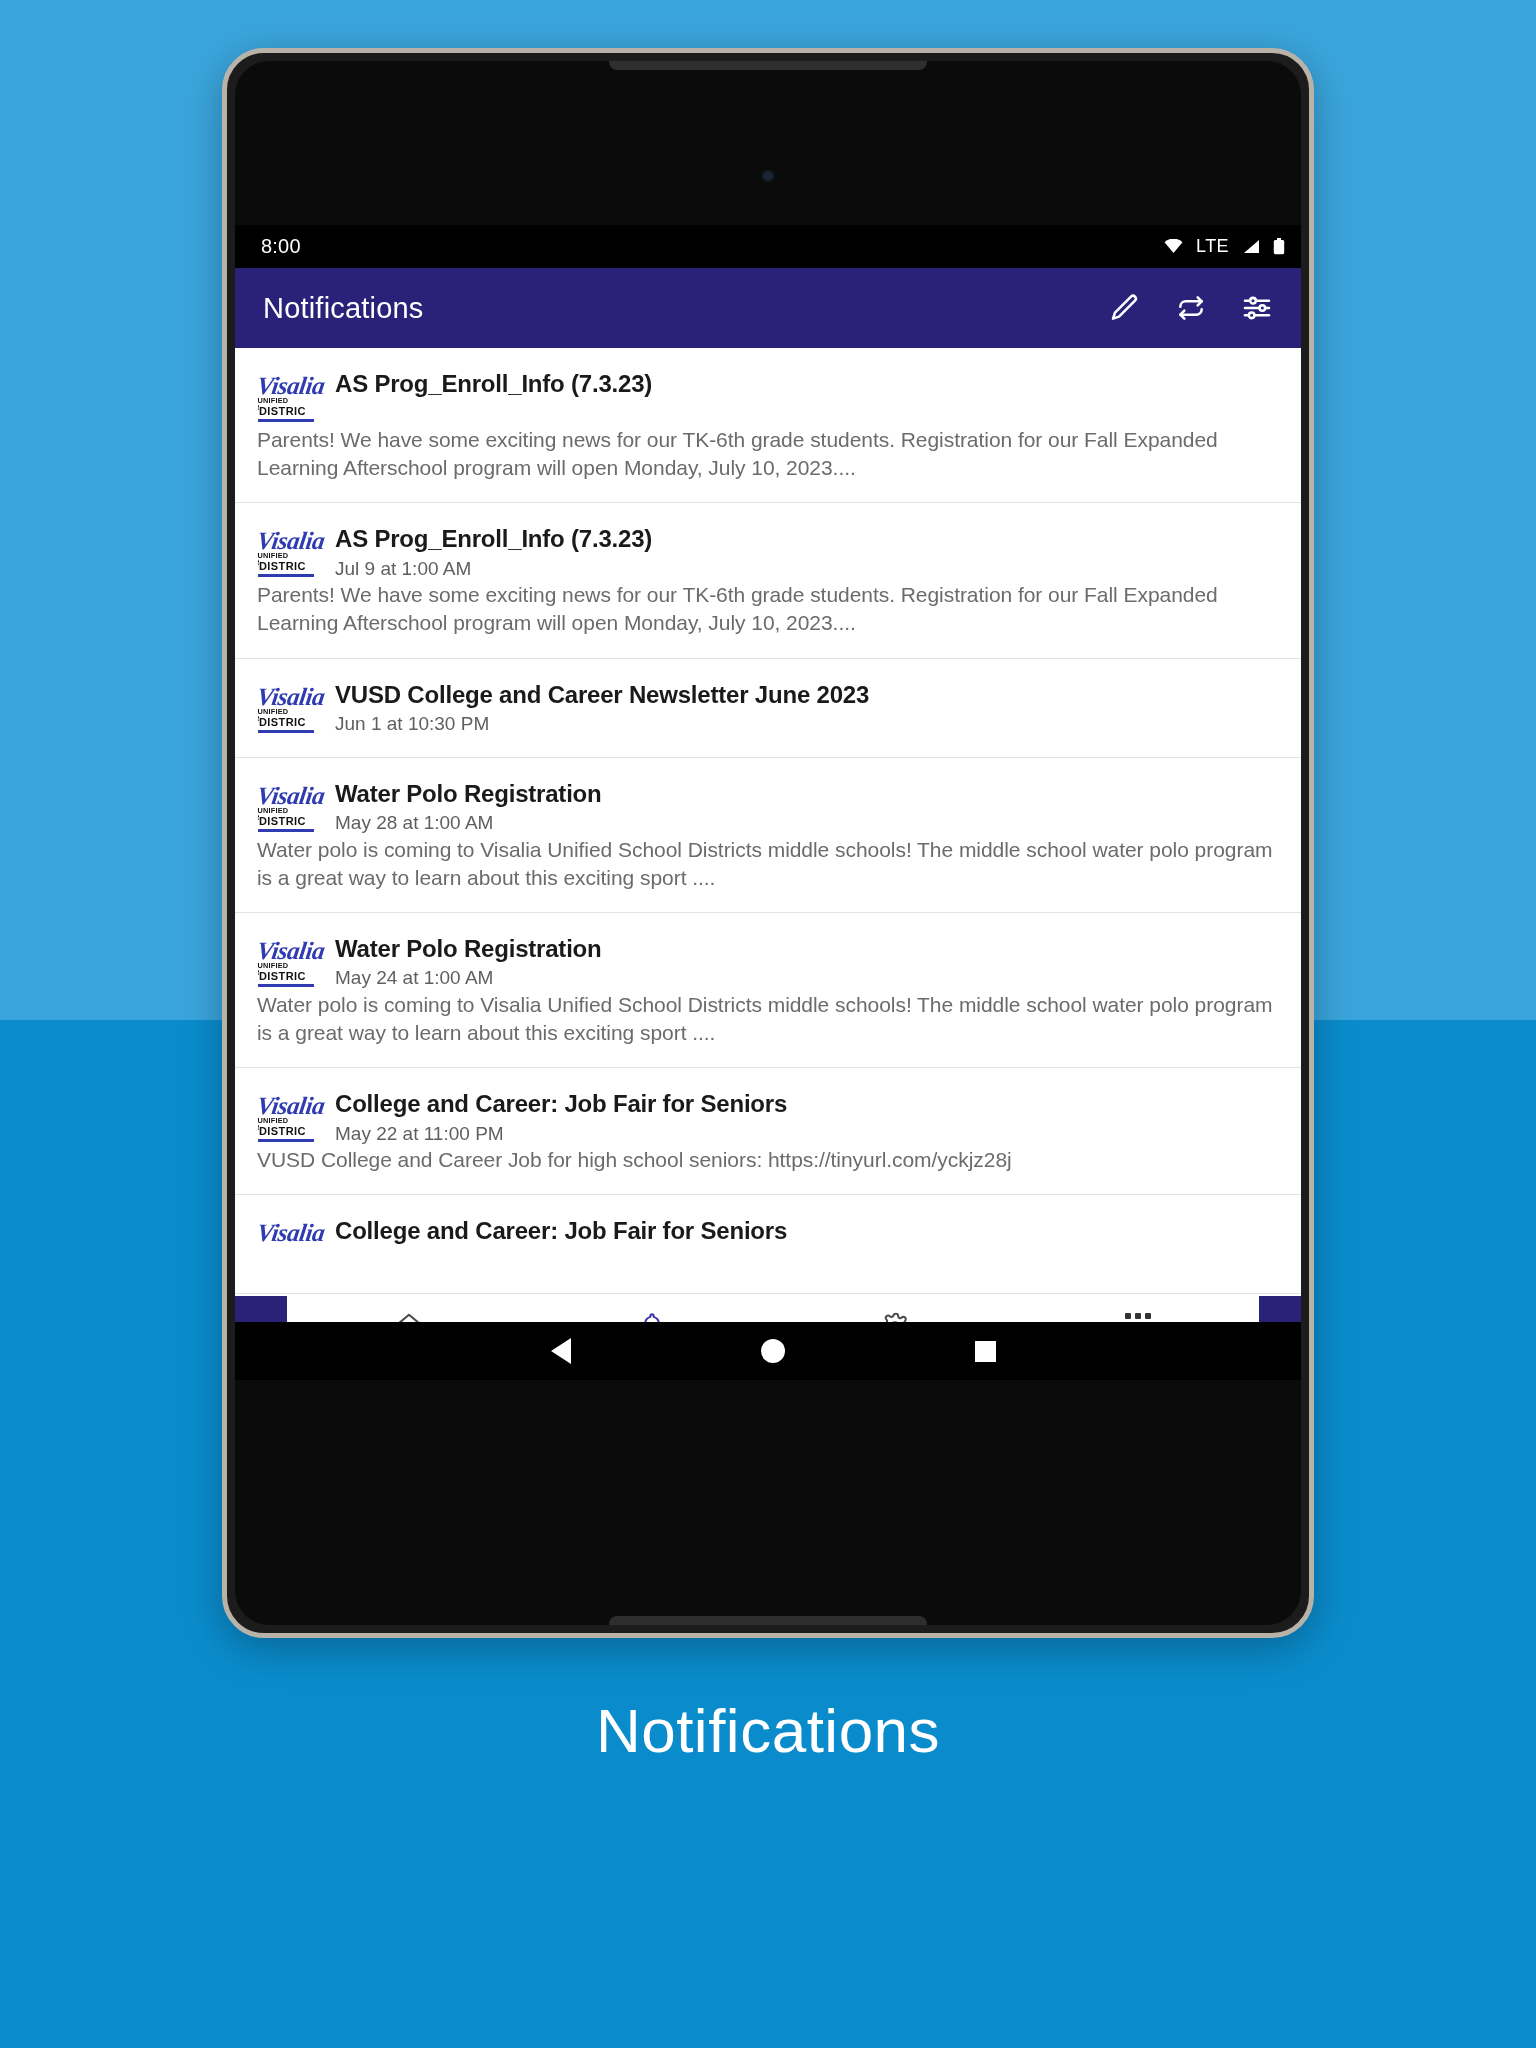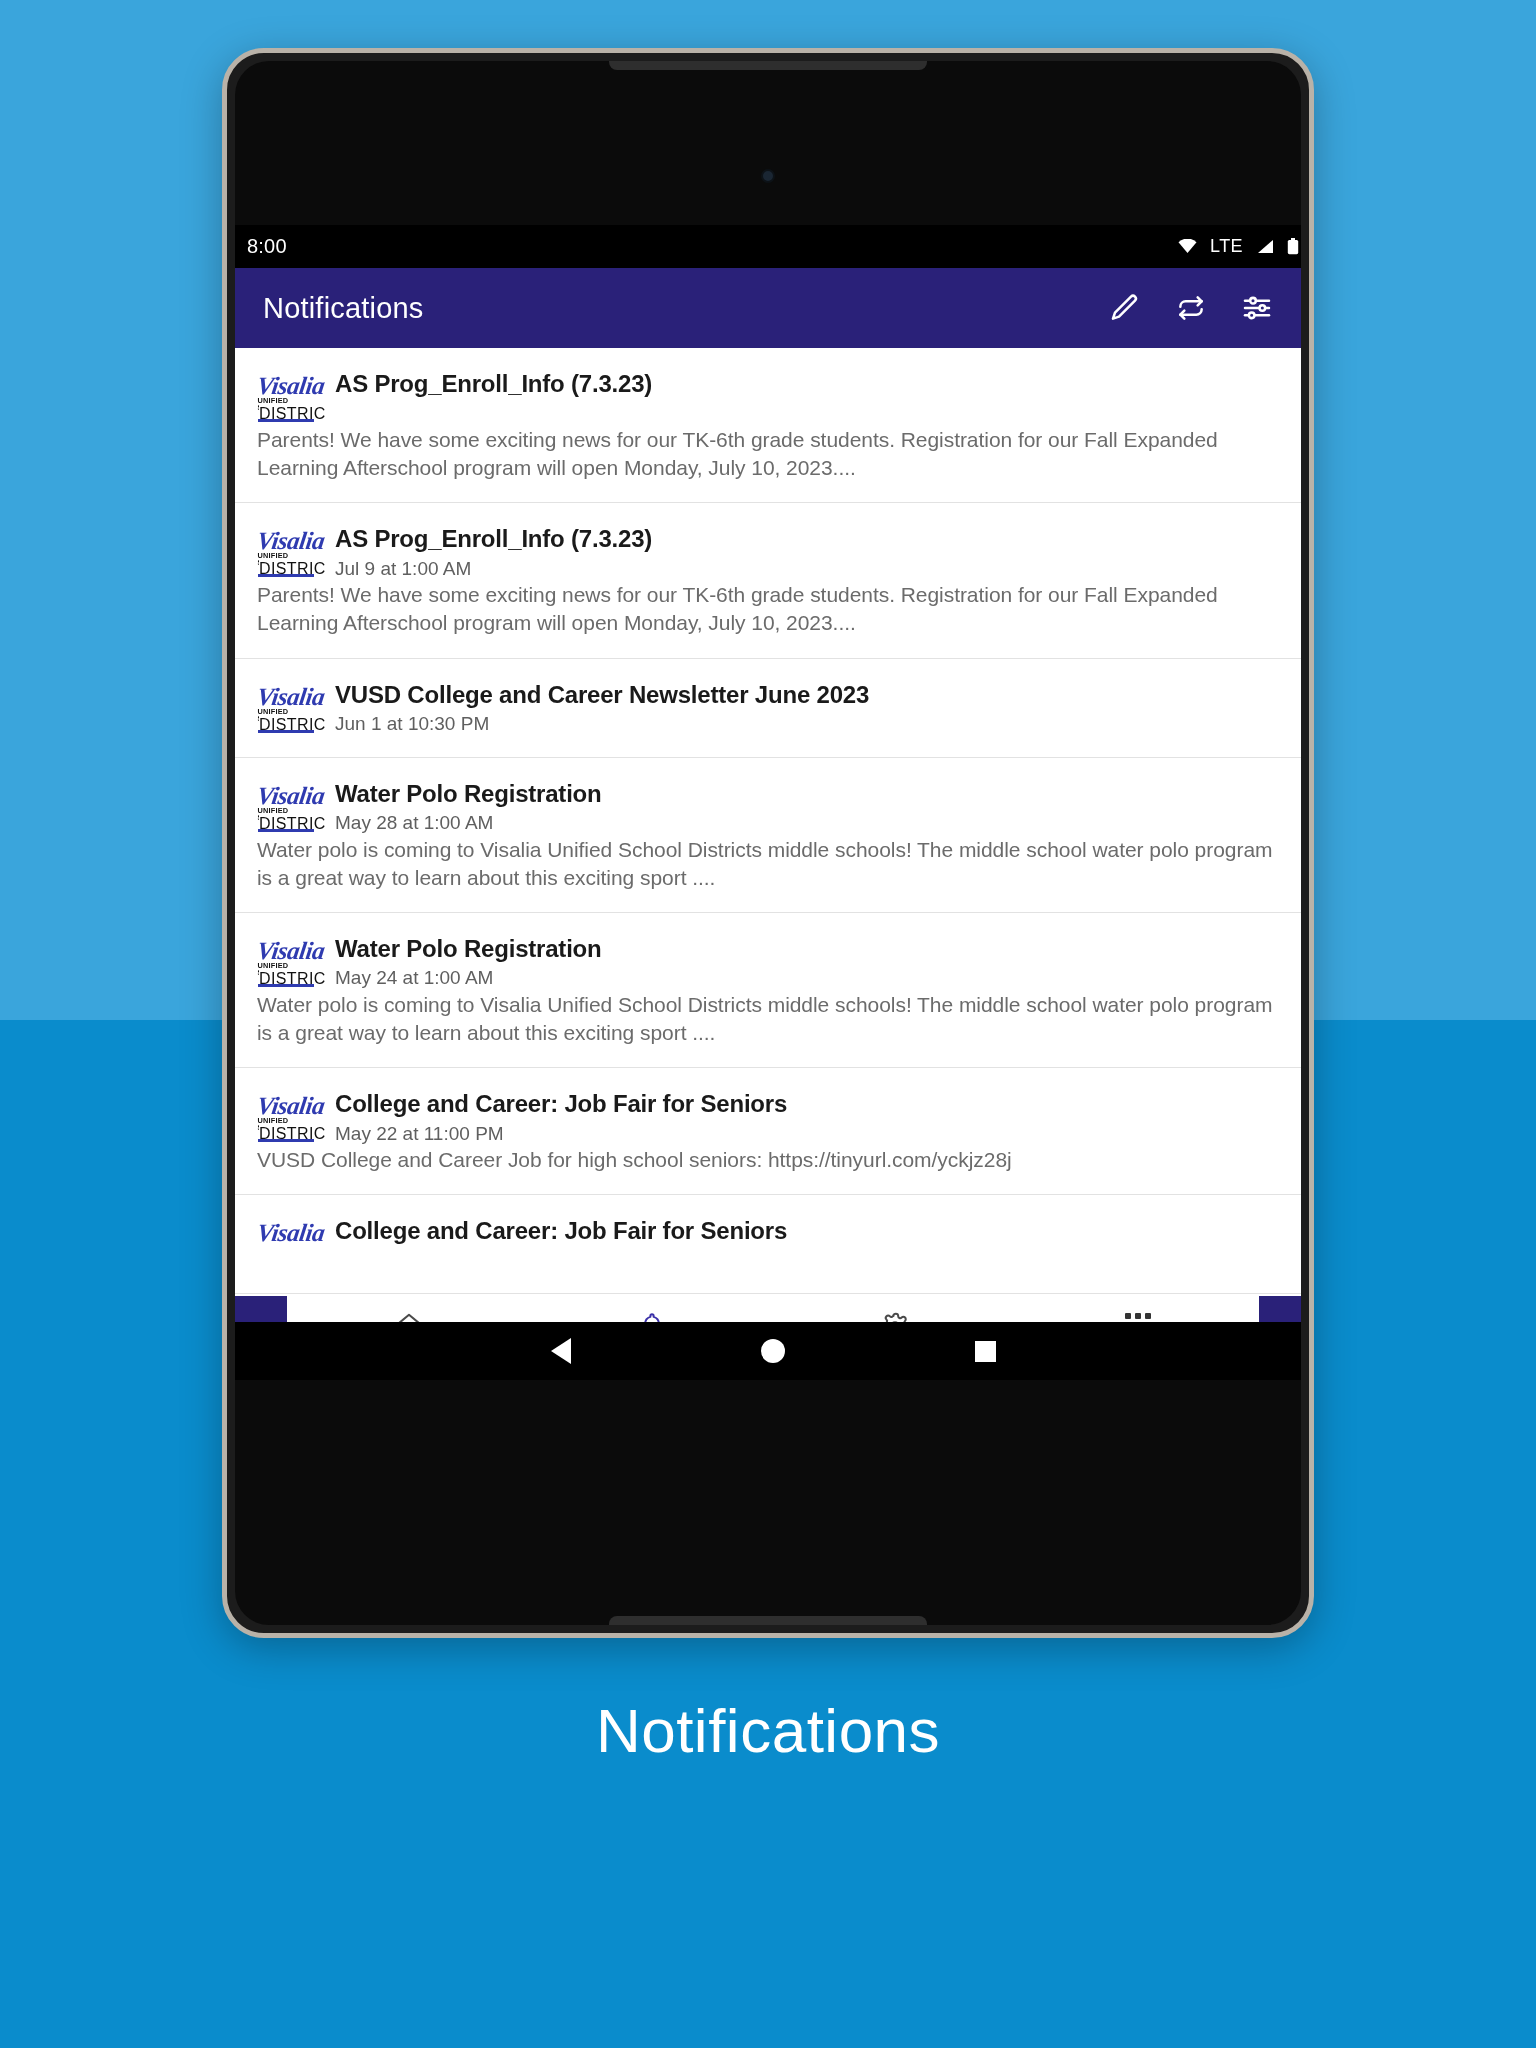--- a/index.html
+++ b/index.html
@@ -59,21 +59,21 @@
     left: 0px; top: 164px;
     width: 1076px; height: 1155px;
     background: #ffffff;
     overflow: hidden;
   }
 
   
   .status-bar {
     height: 43px; background: #000; color: #fff;
     display: flex; align-items: center;
-    padding: 0 12px;
+    padding: 0 26px;
     font-size: 20px;
   }
   .status-time { flex: 0 0 auto; letter-spacing: .2px; }
   .status-spacer { flex: 1 1 auto; }
   .status-icons { display: flex; align-items: center; gap: 13px; }
   .ic-wifi { width: 19px; height: 15px; position: relative; }
   .ic-wifi svg, .ic-sig svg, .ic-bat svg { display: block; }
   .status-lte { font-size: 18px; letter-spacing: .4px; }
 
   
@@ -113,21 +113,21 @@
     position: absolute; left: 0; top: -2px;
     transform: skewX(-8deg);
   }
   .logo .l1 {
     position: absolute; left: 2px; top: 23px;
     font-size: 7px; font-weight: 700; color: #111;
     letter-spacing: .2px; transform: scaleX(1.05);
   }
   .logo .l2 {
     position: absolute; left: 2px; top: 31px;
-    font-size: 16px; font-weight: 400; color: #111;
+    font-size: 11px; font-weight: 700; color: #111;
     letter-spacing: .4px; background: #fff;
   }
   .logo .bar {
     position: absolute; left: 1px; top: 45px; width: 56px; height: 3px;
     background: #2f3bb0;
   }
   .n-text { flex: 1 1 auto; min-width: 0; }
   .n-title {
     font-size: 24px; font-weight: 700; color: #1a1a1a;
     line-height: 1.15; letter-spacing: -0.2px;

